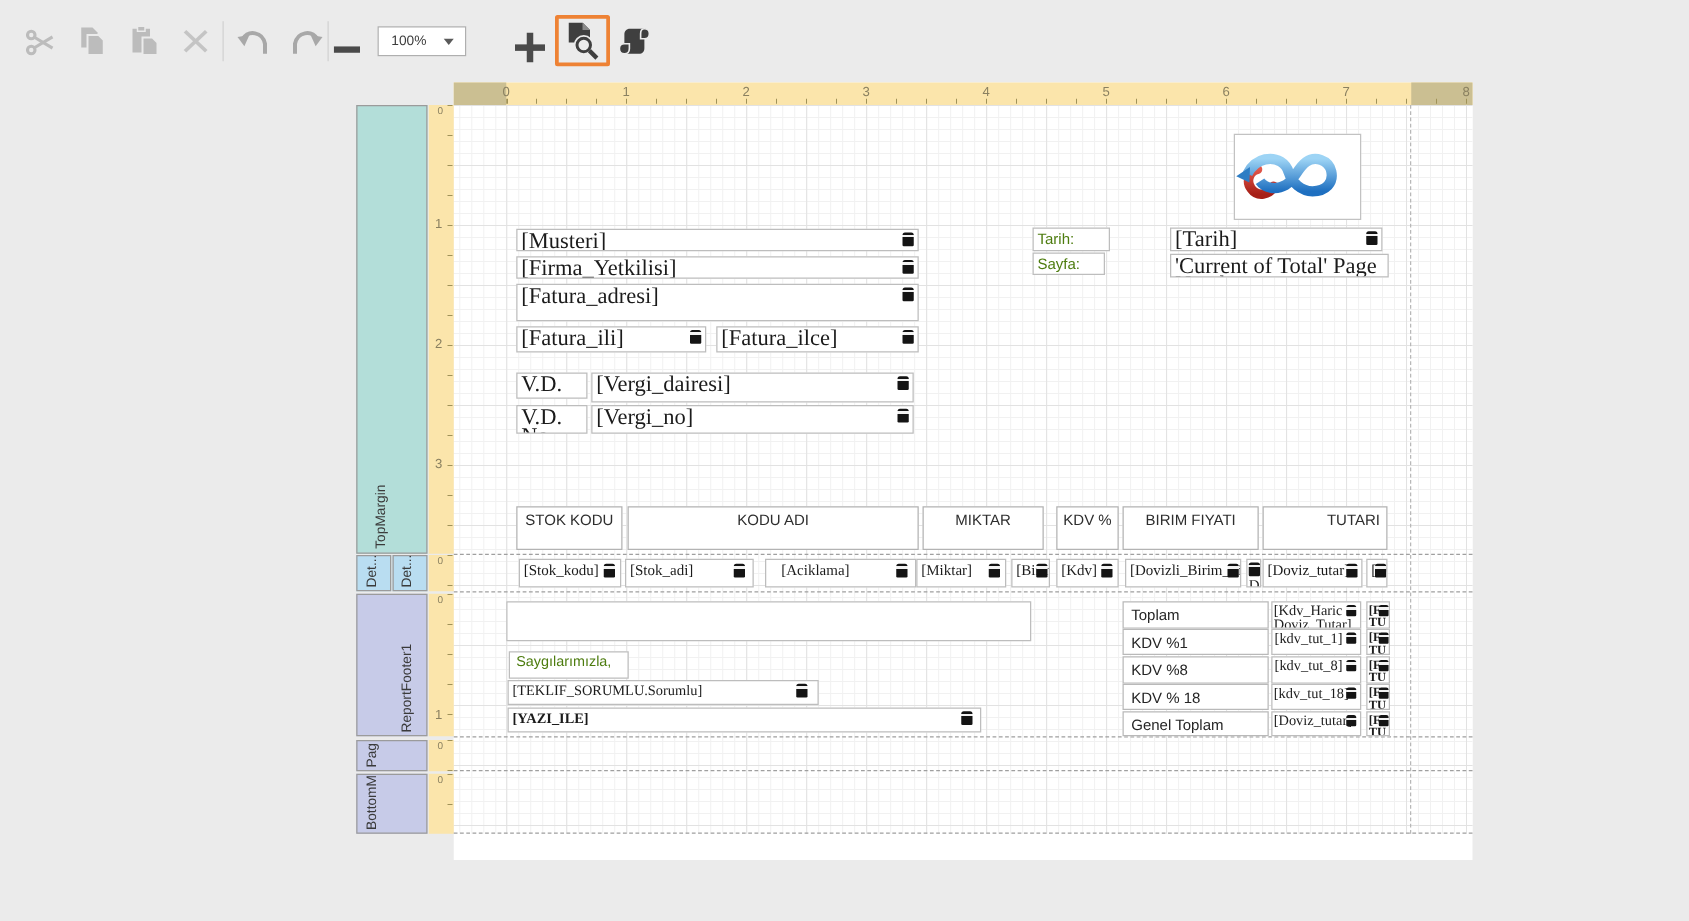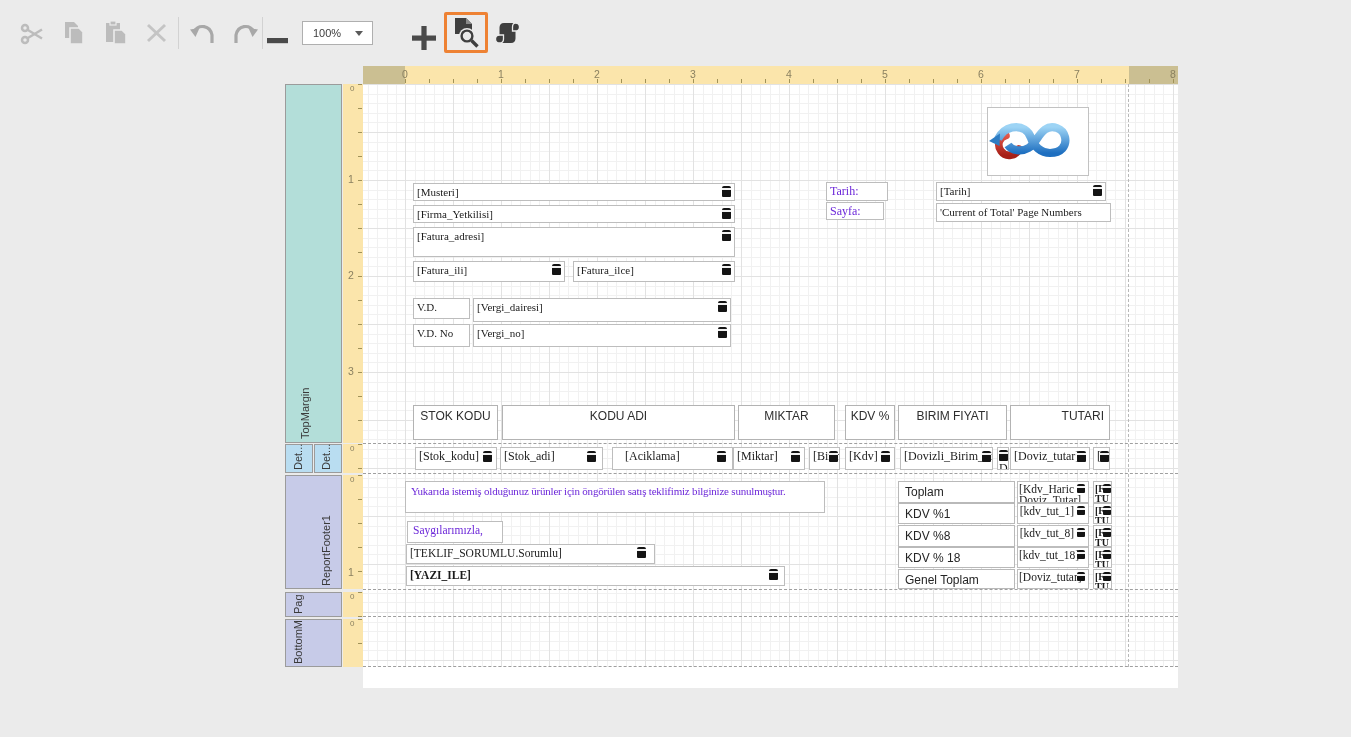--- a/index.html
+++ b/index.html
@@ -34,24 +34,24 @@
     background-image:
       repeating-linear-gradient(90deg,#e2e2e2 0 1px,transparent 1px 48px),
       repeating-linear-gradient(180deg,#e2e2e2 0 1px,transparent 1px 48px),
       repeating-linear-gradient(90deg,#f1f1f1 0 1px,transparent 1px 9.6px),
       repeating-linear-gradient(180deg,#f1f1f1 0 1px,transparent 1px 9.6px);
     background-position:42px 0,0 0,42px 0,0 0;}
   .dash-h{position:absolute;left:363px;width:815px;height:0;border-top:1px dashed #9f9f9f;}
   .dash-v{position:absolute;left:1128px;top:84px;height:583px;width:0;border-left:1px dashed #b8b8b8;}
   
   .fld{position:absolute;border:1px solid #bdbdbd;box-sizing:border-box;background:#fff;
-       font-family:"Liberation Serif",serif;font-size:11px;color:#1b1b1b;line-height:15px;
+       font-family:"Liberation Serif",serif;font-size:18px;color:#1b1b1b;line-height:15px;
        padding:1px 2px 0 3px;overflow:hidden;}
   .cell{font-size:12px;}
-  .sans{font-family:Liberation Serif, serif;font-size:12px;color:#6d28d9;}
+  .sans{font-family:Liberation Sans, sans-serif;font-size:12px;color:#4d7c0f;}
   .db{position:absolute;top:2px;right:3px;width:9px;height:11px;border-radius:2px 2px 1px 1px;
       background:linear-gradient(#141414 0 2px,#f2f2f2 2px 4px,#141414 4px 100%);}
   .hdr{position:absolute;top:405px;height:35px;border:1px solid #b3b3b3;box-sizing:border-box;
        background:#fff;font-size:12px;color:#2e2e2e;text-align:center;padding-top:3px;overflow:hidden;}
   .tot-l{position:absolute;left:898px;width:117px;border:1px solid #b9b9b9;box-sizing:border-box;
        background:#fff;font-size:12px;color:#252525;padding:3px 0 0 6px;overflow:hidden;}
   .tot-f{position:absolute;left:1017px;width:72px;border:1px solid #bdbdbd;box-sizing:border-box;
        background:#fff;font-family:"Liberation Serif",serif;font-weight:normal;font-size:11.5px;
        line-height:10.5px;color:#1b1b1b;text-align:right;padding:2px 14px 0 1px;overflow:hidden;}
   .tot-x{position:absolute;left:1093px;width:19px;border:1px solid #bdbdbd;box-sizing:border-box;
@@ -319,21 +319,20 @@
   <span class="db" style="position:static;display:block;margin-top:1px;"></span>
   <span>D</span></div>
 <div class="fld cell" style="left:1010px;top:447px;width:80px;height:23px;">
   <span>[Doviz_tutar]</span>
   <span class="db" style="top:3px;right:3px;"></span></div>
 <div class="fld cell" style="left:1093px;top:447px;width:17px;height:23px;">
   <span>[Db</span>
   <span class="db" style="top:3px;right:0px;"></span></div>
 
 <div class="fld sans" style="left:405px;top:481px;width:420px;height:32px;font-size:11px;letter-spacing:-0.2px;line-height:14.5px;padding:2px 0 0 5px;white-space:nowrap;">
-  <span style="display:block;">Yukarıda istemiş olduğunuz ürünler için öngörülen satış teklifimiz bilginize sunulmuştur.</span>
 </div>
 <div class="fld sans" style="left:407px;top:521px;width:96px;height:22px;font-size:11.5px;padding-left:5px;">
   <span>Saygılarımızla,</span>
 </div>
 <div class="fld" style="left:406px;top:544px;width:249px;height:20px;font-size:11.5px;">
   <span>[TEKLIF_SORUMLU.Sorumlu]</span>
   <span class="db" style="right:8px;"></span>
 </div>
 <div class="fld" style="left:406px;top:566px;width:379px;height:20px;font-weight:bold;font-size:11.5px;">
   <span>[YAZI_ILE]</span>

